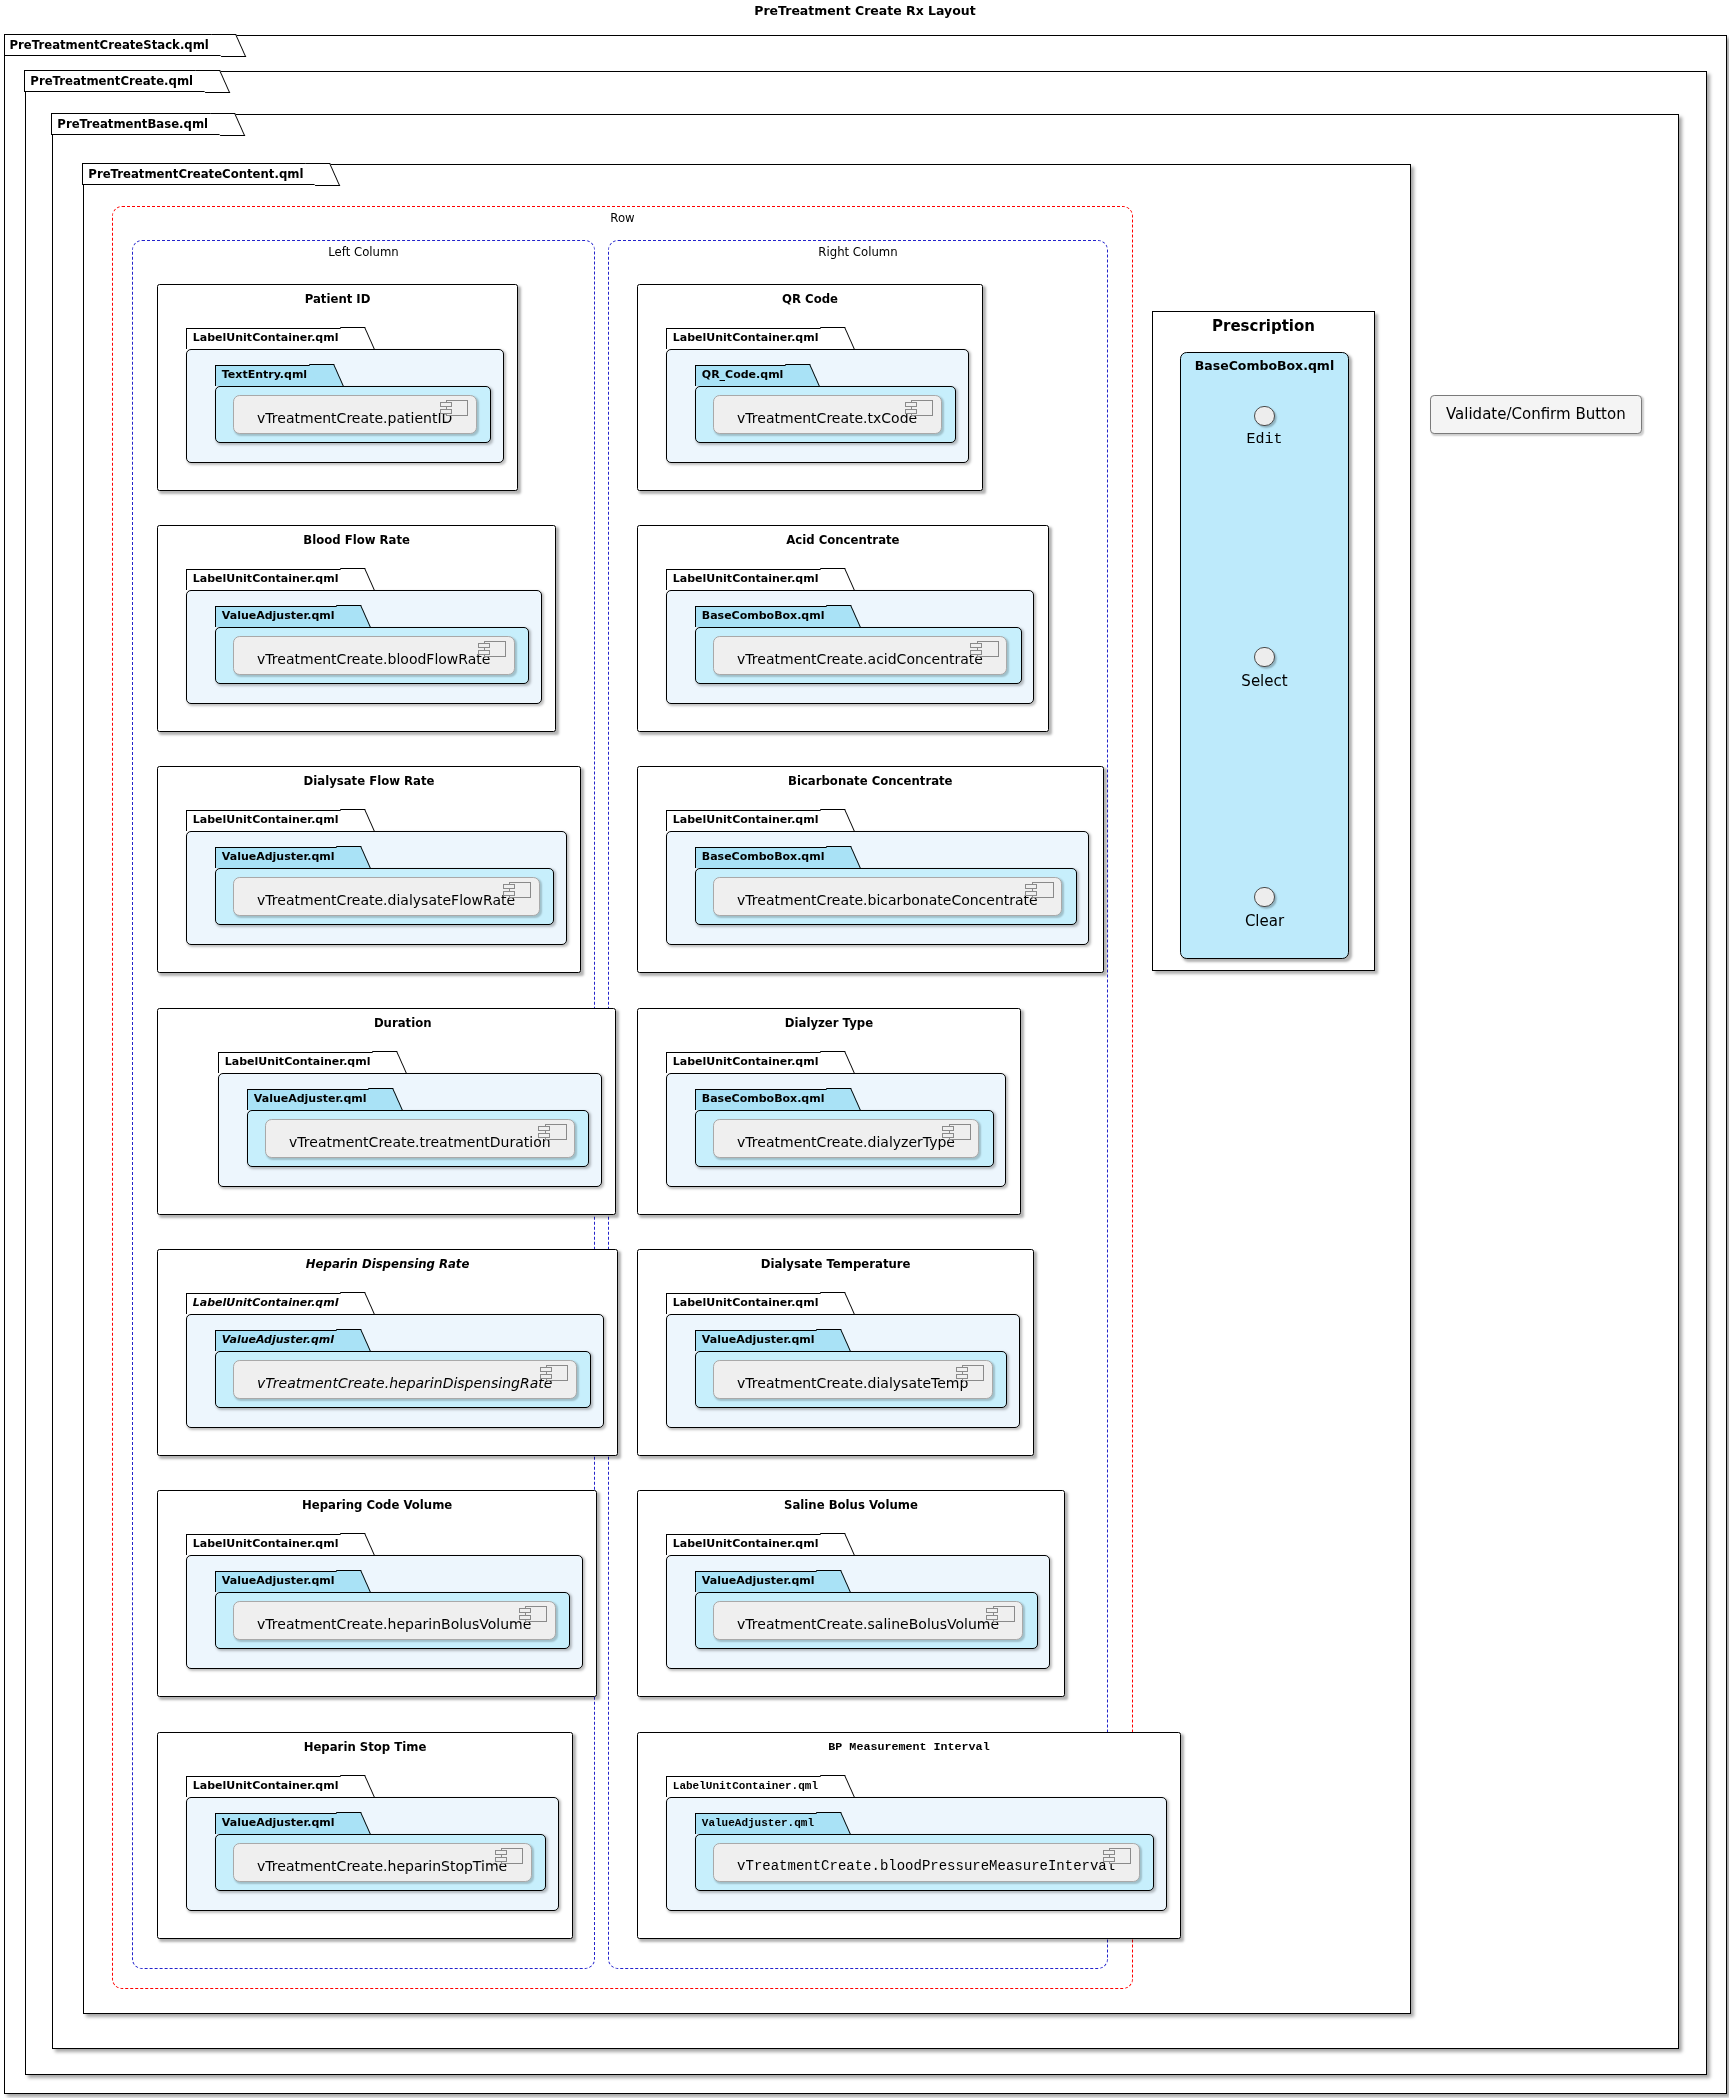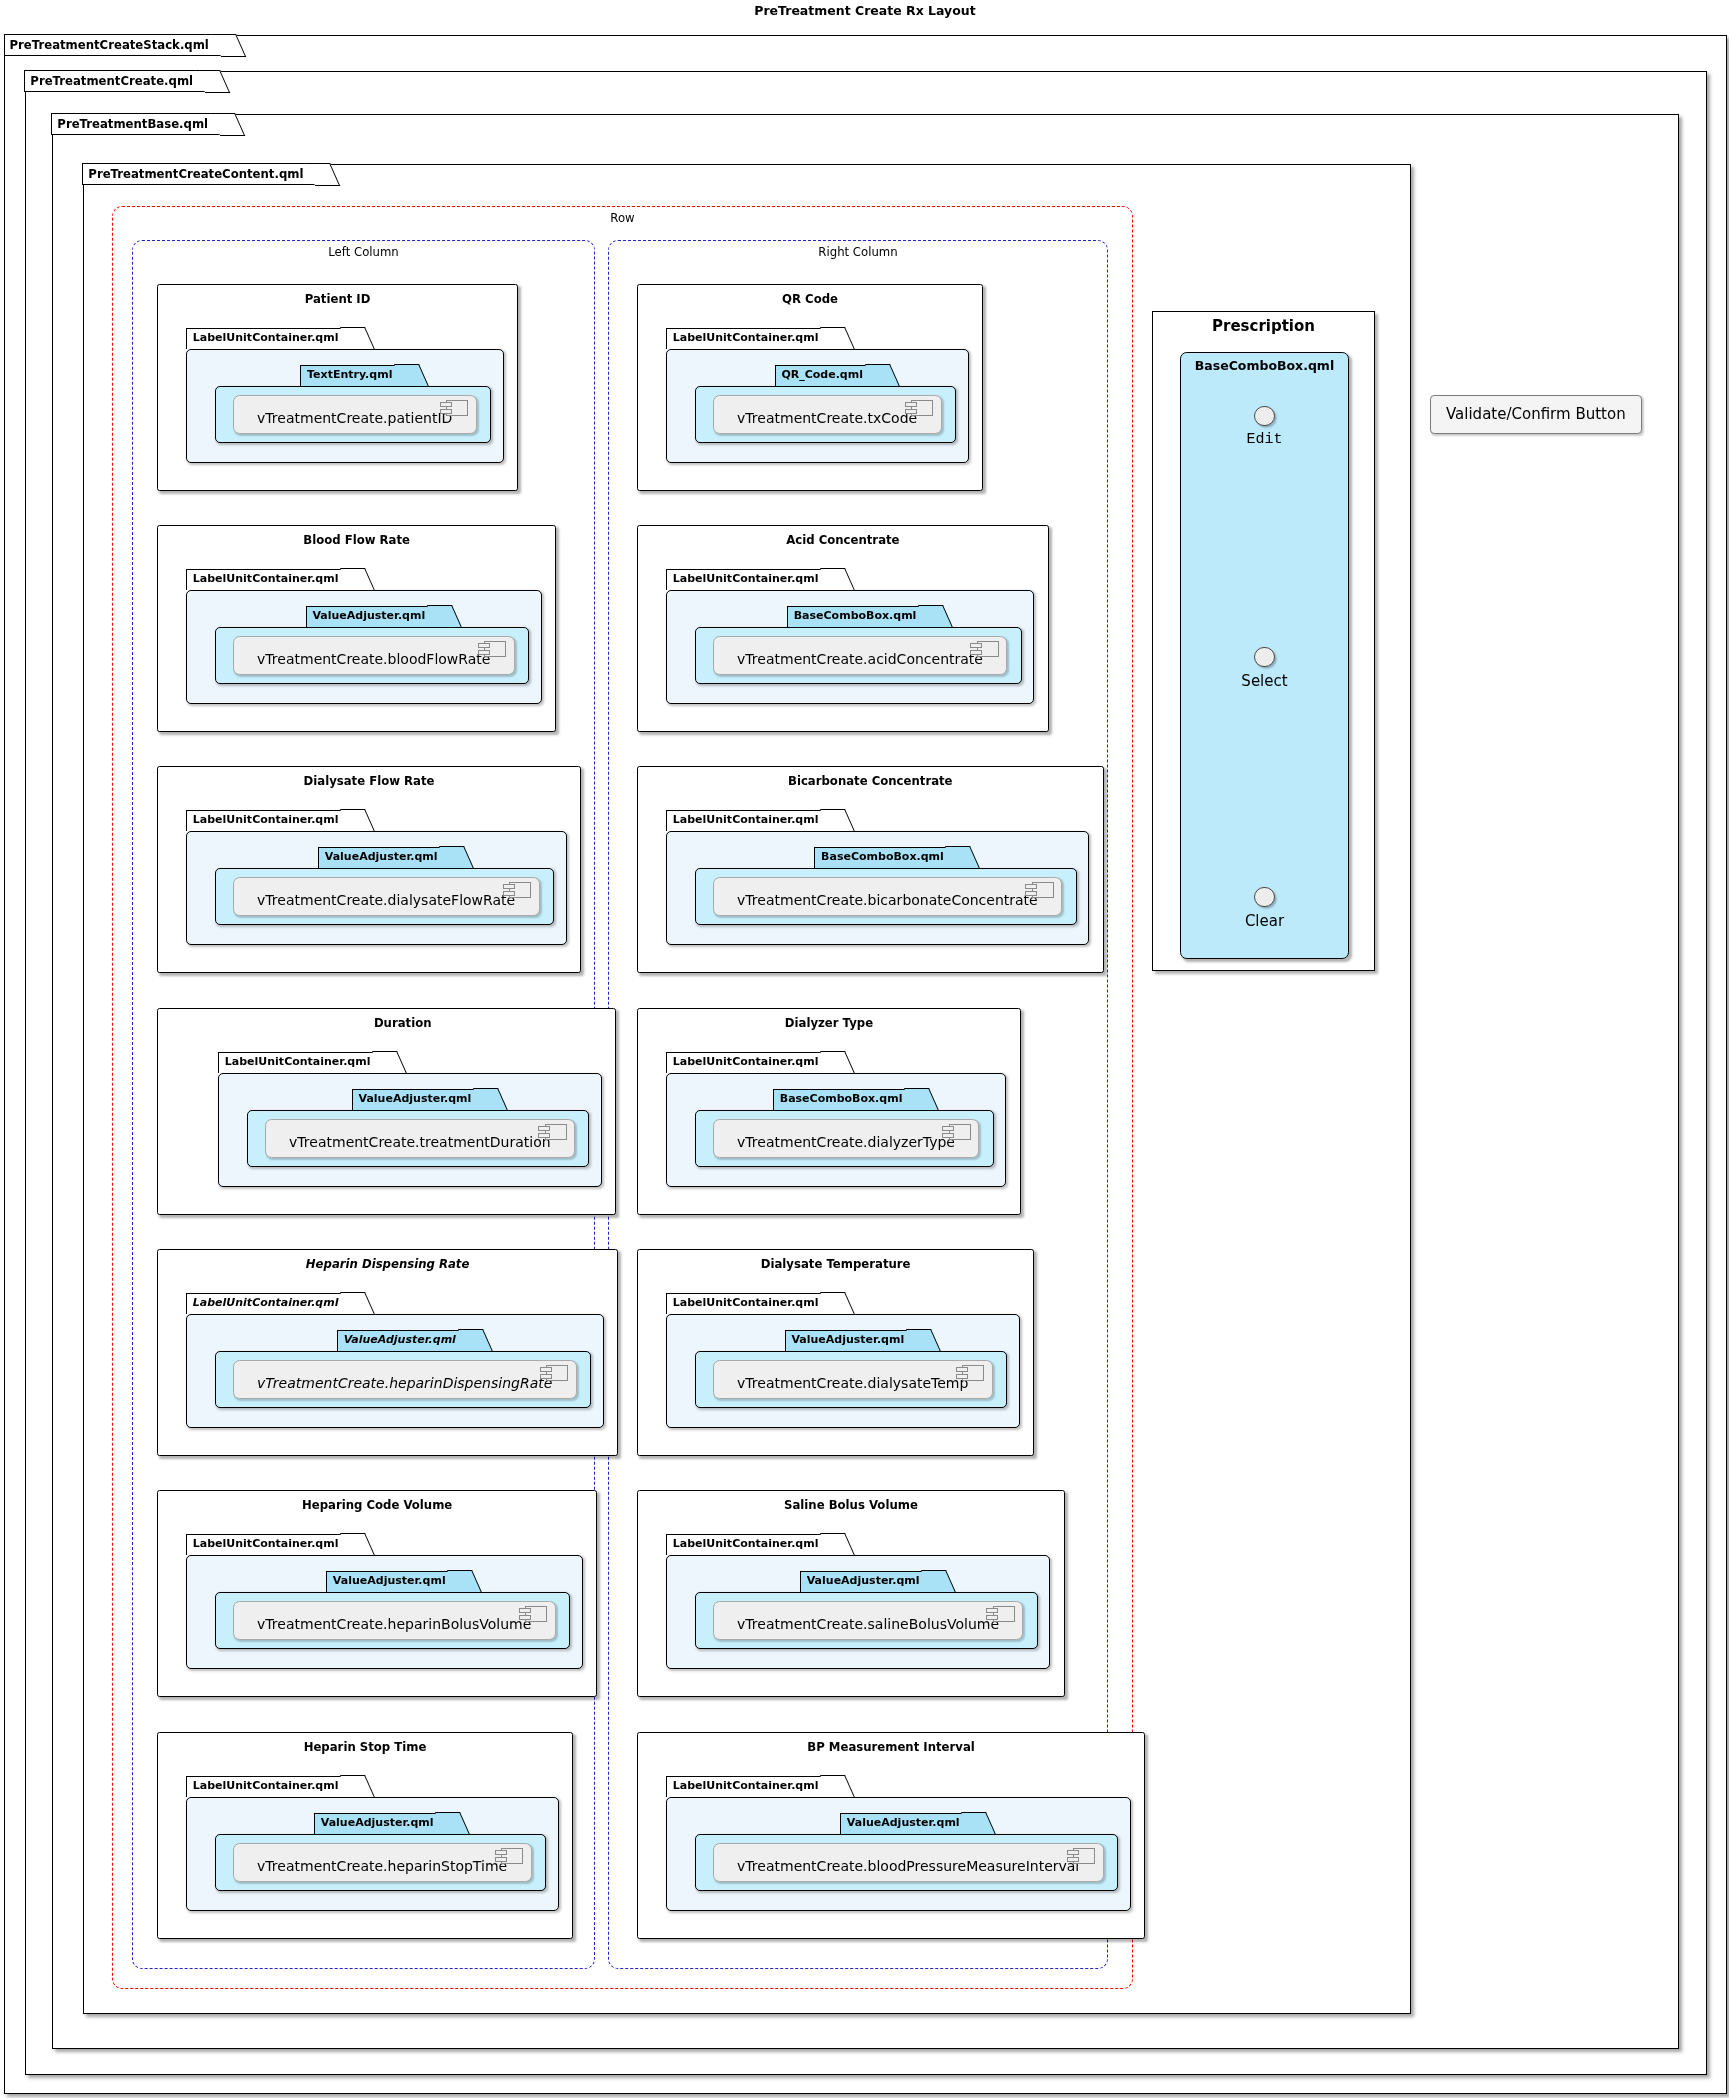--- a/index.html
+++ b/index.html
@@ -53,21 +53,20 @@
     content:''; position:absolute; top:-1.7px; left:calc(100% - 11.7px);
     width:25px; height:calc(100% + 1.7px); box-sizing:border-box;
     background:inherit; border:1.7px solid #000; border-left:none; border-bottom:none;
     transform:skewX(24deg); transform-origin:0 0;
   }
   .tab-white { background:#ffffff; }
   .tab-blue  { background:#A9E2F6; }
   .pkg-body {
     width:max-content; border:1.7px solid #000; border-radius:5px;
     box-shadow:1.7px 1.7px 2.5px rgba(0,0,0,0.25);
-    text-align:center;
   }
   .body-light { background:#EDF6FD; padding-right:1.7px; }
   .body-blue  { background:#C7EFFC; }
   .component {
     position:relative; width:max-content; height:37px;
     margin:8.3px 13.4px 8.3px 16.7px; padding:0 23.4px;
     background:#EFEFEF; border:1.7px solid #A9A9A9; border-radius:6.7px;
     box-shadow:1.7px 1.7px 1.7px rgba(0,0,0,0.2);
     font-size:14px; line-height:45px; white-space:nowrap;
   }
@@ -358,21 +357,21 @@
             <div class="component">
               <span class="comp-icon"></span>
               <span>vTreatmentCreate.salineBolusVolume</span>
             </div>
           </div>
         </div>
       </div>
     </div>
   </div>
 
-  <div class="fieldbox" style="left:637px; top:1732px;">
+  <div class="fieldbox" style="left:637px; top:1732px;font-family:Liberation Mono, monospace;">
     <div class="fb-title">BP Measurement Interval</div>
     <div class="pkg outer">
       <div class="tab tab-white">LabelUnitContainer.qml</div>
       <div class="pkg-body body-light">
         <div class="pkg inner">
           <div class="tab tab-blue">ValueAdjuster.qml</div>
           <div class="pkg-body body-blue">
             <div class="component">
               <span class="comp-icon"></span>
               <span>vTreatmentCreate.bloodPressureMeasureInterval</span>

